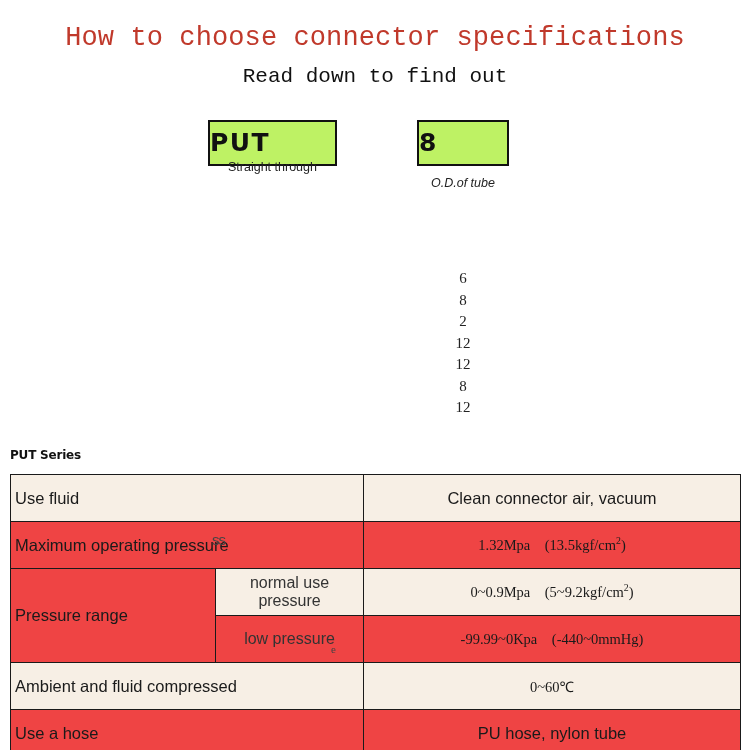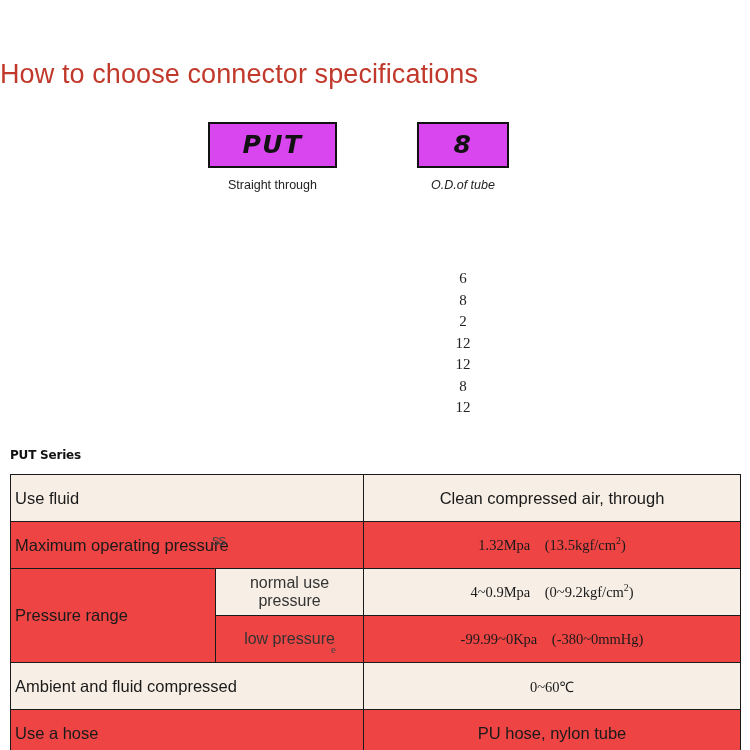--- a/index.html
+++ b/index.html
@@ -11,21 +11,23 @@
     height: 750px;
     background: #ffffff;
     font-family: "Liberation Sans", sans-serif;
     color: #1a1a1a;
     overflow: hidden;
     position: relative;
   }
 
   
   .header {
-    padding-top: 60px;
+    text-align: center;
+    padding-top: 24px;
+    font-family: Liberation Mono, monospace;
   }
   .main-title {
     color: #c0392b;
     font-size: 27px;
     font-weight: 400;
     letter-spacing: 0.1px;
     line-height: 1.1;
     margin: 0;
   }
   .sub-title {
@@ -38,26 +40,24 @@
 
   
   .selector-area {
     position: relative;
     height: 100px;
     margin-top: 32px;
   }
   .code-box {
     position: absolute;
     border: 2px solid #111111;
-    background: #d946ef;
+    background: #bef264;
     box-sizing: border-box;
     display: flex;
     align-items: center;
-    justify-content: center;
-    font-style: italic;
   }
   .code-box .code-text {
     font-family: "DejaVu Sans", sans-serif;
     font-weight: bold;
     font-size: 25px;
     letter-spacing: 1.5px;
     color: #111111;
   }
   #box-series {
     left: 208px;
@@ -73,21 +73,21 @@
   }
   .box-caption {
     position: absolute;
     font-size: 12.5px;
     color: #222222;
     text-align: center;
     white-space: nowrap;
   }
   #caption-series {
     left: 208px;
-    top: 56px;
+    top: 40px;
     width: 129px;
   }
   #caption-size {
     left: 417px;
     top: 56px;
     width: 92px;
     font-style: italic;
   }
 
   
@@ -180,20 +180,21 @@
     font-size: 0.68em;
     vertical-align: super;
     line-height: 0;
   }
 </style>
 </head>
 <body>
 
 <div class="header">
   <h1 class="main-title">How to choose connector specifications</h1>
+  <p class="sub-title">Read down to find out</p>
 </div>
 
 <div class="selector-area">
   <div class="code-box" id="box-series">
     <span class="code-text">PUT</span>
   </div>
   <div class="box-caption" id="caption-series">Straight through</div>
 
   <div class="code-box" id="box-size">
     <span class="code-text">8</span>
@@ -216,37 +217,37 @@
 
   <table class="spec-table">
     <colgroup>
       <col style="width:205px">
       <col style="width:148px">
       <col style="width:377px">
     </colgroup>
     <tbody>
       <tr>
         <td class="label-cell beige" colspan="2">Use fluid</td>
-        <td class="value-cell beige">Clean compressed air, through</td>
+        <td class="value-cell beige">Clean connector air, vacuum</td>
       </tr>
 
       <tr>
         <td class="label-cell white" colspan="2">Maximum operating pressure</td>
         <td class="value-cell white small"><span>1.32Mpa　(13.5kgf/cm</span><sup>2</sup><span>)</span></td>
       </tr>
 
       <tr>
         <td class="label-cell white" rowspan="2">Pressure range</td>
         <td class="sub-label-cell beige">normal use pressure</td>
-        <td class="value-cell beige small"><span>4~0.9Mpa　(0~9.2kgf/cm</span><sup>2</sup><span>)</span></td>
+        <td class="value-cell beige small"><span>0~0.9Mpa　(5~9.2kgf/cm</span><sup>2</sup><span>)</span></td>
       </tr>
 
       <tr>
         <td class="sub-label-cell white">low pressure</td>
-        <td class="value-cell white small">-99.99~0Kpa　(-380~0mmHg)</td>
+        <td class="value-cell white small">-99.99~0Kpa　(-440~0mmHg)</td>
       </tr>
 
       <tr>
         <td class="label-cell beige" colspan="2">Ambient and fluid compressed</td>
         <td class="value-cell beige small">0~60℃</td>
       </tr>
 
       <tr>
         <td class="label-cell white" colspan="2">Use a hose</td>
         <td class="value-cell white">PU hose, nylon tube</td>

